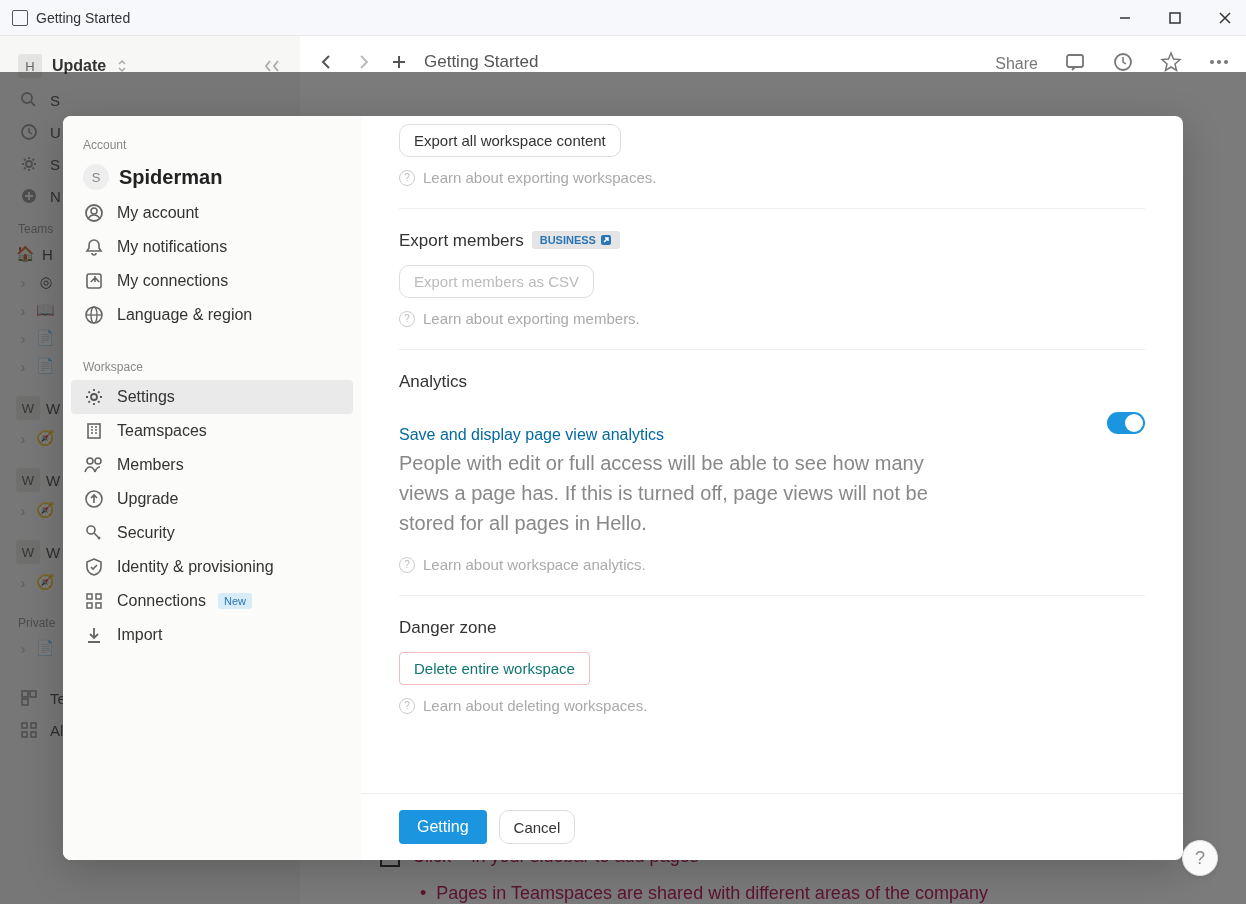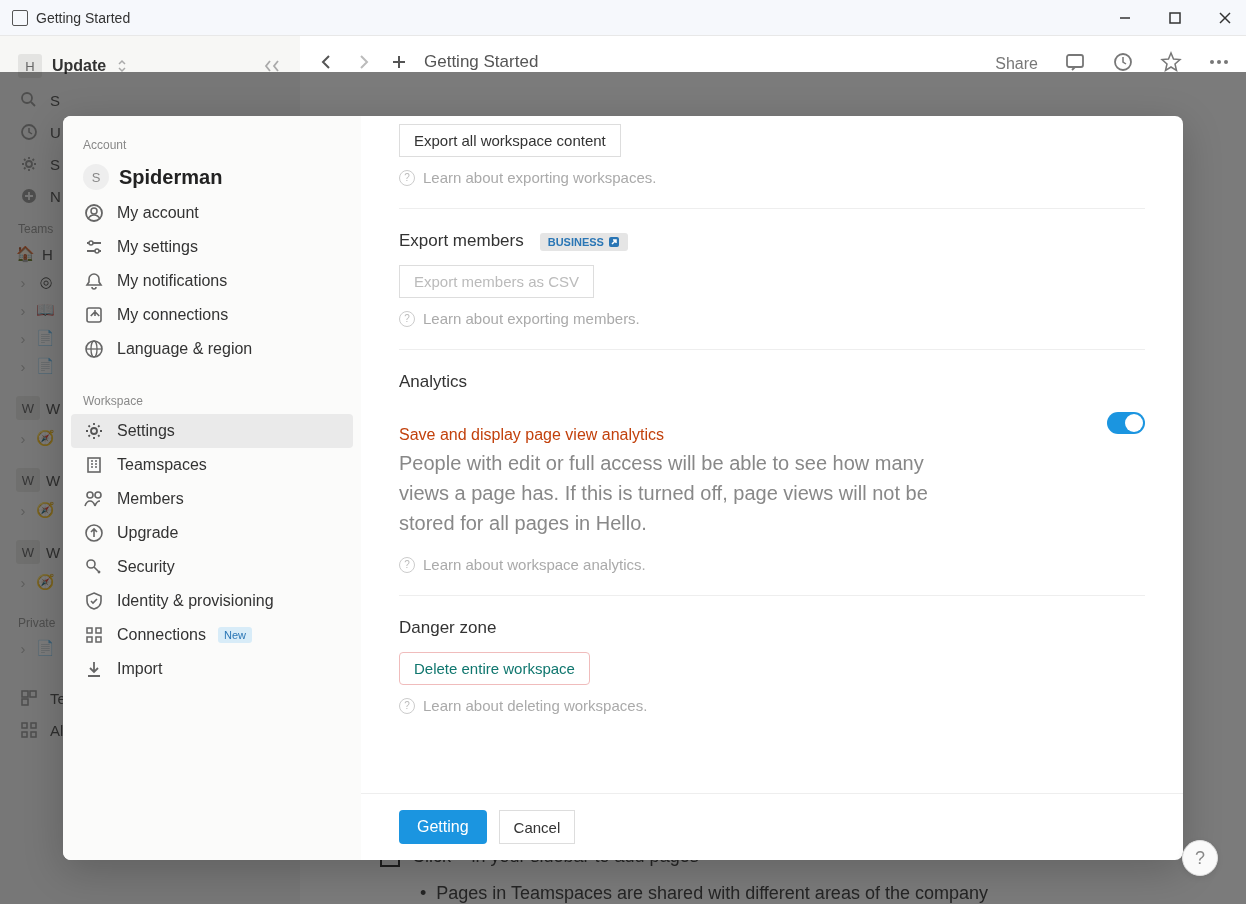--- a/index.html
+++ b/index.html
@@ -77,46 +77,46 @@
 .profile-row { display: flex; align-items: center; gap: 10px; padding: 6px 12px; }
 .profile-avatar { width: 26px; height: 26px; background: #eee; color: #888; border-radius: 50%; display: flex; align-items: center; justify-content: center; font-size: 13px; }
 .profile-name { font-weight: 600; font-size: 20px; color: #222; }
 .ms-item { display: flex; align-items: center; gap: 12px; padding: 6px 12px; font-size: 16px; color: #333; border-radius: 4px; cursor: pointer; }
 .ms-item.active { background: #eaeaea; font-weight: 500; }
 .ms-icon { width: 22px; height: 22px; display: flex; align-items: center; justify-content: center; color: #666; }
 .ms-badge { background: #d8ecf8; color: #2a76b5; font-size: 11px; padding: 2px 6px; border-radius: 3px; font-weight: 500; }
 
 .modal-content { flex: 1; display: flex; flex-direction: column; }
 .content-scroll { flex: 1; padding: 0 38px; overflow-y: auto; padding-top: 8px; }
-.btn-secondary { background: #fff; border: 1px solid #ddd; padding: 7px 14px; border-radius: 0; font-size: 15px; color: #333; cursor: pointer; }
+.btn-secondary { background: #fff; border: 1px solid #ddd; padding: 7px 14px; border-radius: 10px; font-size: 15px; color: #333; cursor: pointer; }
 .btn-secondary.disabled { color: #bbb; cursor: default; }
 .btn-danger { background: #fff; border: 1px solid #f0bcbc; color: #0f766e; padding: 7px 14px; border-radius: 4px; font-size: 15px; cursor: pointer; }
 .help-link { display: flex; align-items: center; gap: 8px; color: #aaa; font-size: 15px; margin-top: 12px; }
 .help-icon { width: 16px; height: 16px; border: 1.5px solid #ccc; border-radius: 50%; display: flex; align-items: center; justify-content: center; font-size: 10px; color: #bbb; }
 .divider { border-top: 1px solid #eee; margin: 22px 0; }
-.section-heading { font-size: 17px; color: #333; display: flex; align-items: flex-end; gap: 16px; }
+.section-heading { font-size: 17px; color: #333; display: flex; align-items: flex-start; gap: 8px; }
 .biz-badge { background: #e5e5e5; color: #2a76b5; font-size: 11px; font-weight: 600; padding: 3px 8px; border-radius: 3px; display: flex; align-items: center; gap: 4px; }
-.section-sub { font-size: 16px; color: #c2410c; margin-top: 18px; }
+.section-sub { font-size: 16px; color: #0369a1; margin-top: 18px; }
 .section-desc { font-size: 20px; color: #888; margin-top: 4px; line-height: 1.5; max-width: 560px; }
 .toggle-row { display: flex; align-items: flex-start; justify-content: space-between; margin-top: 16px; }
 .toggle {
   width: 38px; height: 22px; background: #1b95e0; border-radius: 11px; position: relative; cursor: pointer; flex-shrink: 0; margin-top: 4px;
 }
 .toggle::after { content: ''; position: absolute; right: 2px; top: 2px; width: 18px; height: 18px; background: #fff; border-radius: 50%; }
 
 .modal-footer { border-top: 1px solid #eee; padding: 16px 38px; display: flex; gap: 12px; }
 .btn-primary { background: #1b95e0; border: none; color: #fff; padding: 8px 18px; border-radius: 4px; font-size: 16px; cursor: pointer; }
 
 .help-fab {
   position: absolute; bottom: 28px; right: 28px; width: 36px; height: 36px; border-radius: 50%;
   background: #fafafa; border: 1px solid #e0e0e0; display: flex; align-items: center; justify-content: center;
   font-size: 18px; color: #888; z-index: 20; box-shadow: 0 2px 6px rgba(0,0,0,0.08);
 }
 
-.page-content { padding: 30px 80px; font-size: 17px; color: #404040; }
+.page-content { padding: 30px 80px; font-size: 17px; color: #be185d; }
 .checkbox-line { display: flex; align-items: center; gap: 12px; font-size: 18px; }
 .check-box { width: 20px; height: 20px; border: 2px solid #333; }
 .bullet-line { padding-left: 40px; margin-top: 16px; font-size: 18px; }
 
 svg { display: block; }
 </style>
 </head>
 <body>
 
 <div class="titlebar">
@@ -345,31 +345,20 @@
                 <circle cx="10" cy="10" r="8" fill="none" stroke="#666" stroke-width="1.8"></circle>
                 <circle cx="10" cy="8" r="3" fill="none" stroke="#666" stroke-width="1.5"></circle>
                 <path d="M4 16c1.5-3 4-4 6-4s4.5 1 6 4" fill="none" stroke="#666" stroke-width="1.5"></path>
               </svg>
             </span>
           <span>My account</span>
         </div>
         <div class="ms-item">
           <span class="ms-icon">
               <svg width="20" height="20" viewBox="0 0 20 20">
-                <line x1="3" y1="6" x2="17" y2="6" stroke="#666" stroke-width="1.8"></line>
-                <circle cx="7" cy="6" r="2" fill="#fbfbfa" stroke="#666" stroke-width="1.5"></circle>
-                <line x1="3" y1="14" x2="17" y2="14" stroke="#666" stroke-width="1.8"></line>
-                <circle cx="13" cy="14" r="2" fill="#fbfbfa" stroke="#666" stroke-width="1.5"></circle>
-              </svg>
-            </span>
-          <span>My settings</span>
-        </div>
-        <div class="ms-item">
-          <span class="ms-icon">
-              <svg width="20" height="20" viewBox="0 0 20 20">
                 <path d="M10 3a5 5 0 0 0-5 5v3l-2 3h14l-2-3V8a5 5 0 0 0-5-5zM8 16a2 2 0 0 0 4 0" fill="none" stroke="#666" stroke-width="1.6"></path>
               </svg>
             </span>
           <span>My notifications</span>
         </div>
         <div class="ms-item">
           <span class="ms-icon">
               <svg width="20" height="20" viewBox="0 0 20 20">
                 <rect x="3" y="3" width="14" height="14" rx="2" fill="none" stroke="#666" stroke-width="1.6"></rect>
                 <path d="M8 8l6 0-3 3 3-3 0 6" fill="none" stroke="#666" stroke-width="1.6" transform="rotate(-45 11 11)"></path>

